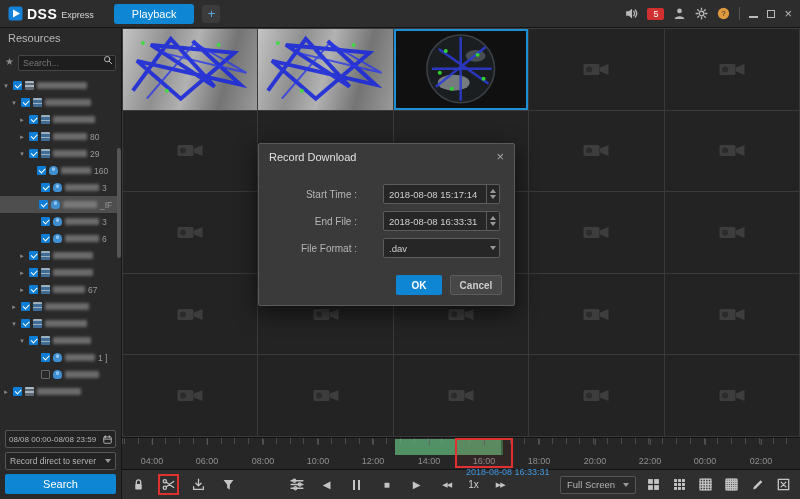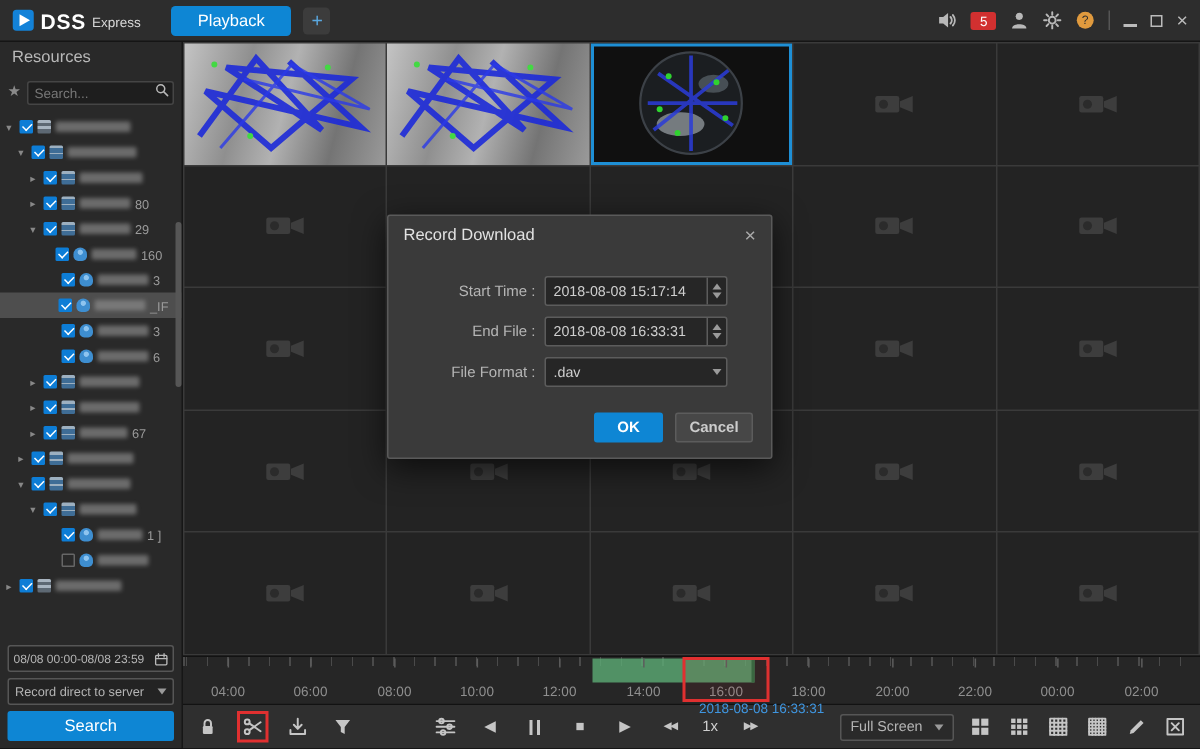--- a/index.html
+++ b/index.html
@@ -91,21 +91,21 @@
   .pause-bars{display:flex;gap:2.5px;}
   .pause-bars span{width:2.5px;height:10px;background:#c5c5c5;}
   .speed{font-size:10px;color:#cfcfcf;}
   .fs-select{height:18px;border:1px solid #565656;background:#2a2a2a;color:#b5b5b5;font-size:9.5px;display:flex;align-items:center;gap:8px;padding:0 6px;border-radius:2px;cursor:pointer;}
 
   
   .dialog{position:absolute;left:258px;top:143px;width:257px;height:163px;background:#3a3a3a;border:1px solid #5a5a5a;box-shadow:0 6px 22px rgba(0,0,0,.65);z-index:10;border-radius:2px;}
   .dlg-head{height:26px;display:flex;align-items:center;padding:0 10px;color:#e2e2e2;font-size:11px;}
   .dlg-close{margin-left:auto;color:#aaa;font-size:13px;line-height:10px;cursor:pointer;}
   .dlg-close::before{content:"\00D7";}
-  .dlg-row{display:flex;align-items:center;margin:7px 14px 0;}
+  .dlg-row{display:flex;align-items:center;margin:7px 14px 0;gap:20px;}
   .dlg-row.first{margin-top:14px;}
   .dlg-label{width:84px;text-align:right;color:#b5b5b5;font-size:10px;margin-right:6px;flex:none;}
   .dlg-input{width:122px;height:20px;background:#262626;border:1px solid #5c5c5c;color:#cfcfcf;font-size:9.5px;display:flex;align-items:center;border-radius:2px;cursor:pointer;}
   .dlg-input .val{flex:1;padding:0 5px;white-space:nowrap;overflow:hidden;}
   .spin{width:13px;align-self:stretch;border-left:1px solid #5c5c5c;display:flex;flex-direction:column;align-items:center;justify-content:center;gap:2px;}
   .tri-up{width:0;height:0;border-left:3px solid transparent;border-right:3px solid transparent;border-bottom:4px solid #9a9a9a;}
   .tri-dn{width:0;height:0;border-left:3px solid transparent;border-right:3px solid transparent;border-top:4px solid #9a9a9a;}
   .ddl{width:13px;align-self:stretch;display:flex;align-items:center;justify-content:center;}
   .dlg-foot{position:absolute;right:12px;bottom:10px;display:flex;gap:8px;font-weight:bold;}
   .btn{height:20px;font-size:10px;border-radius:2px;display:flex;align-items:center;justify-content:center;cursor:pointer;}

